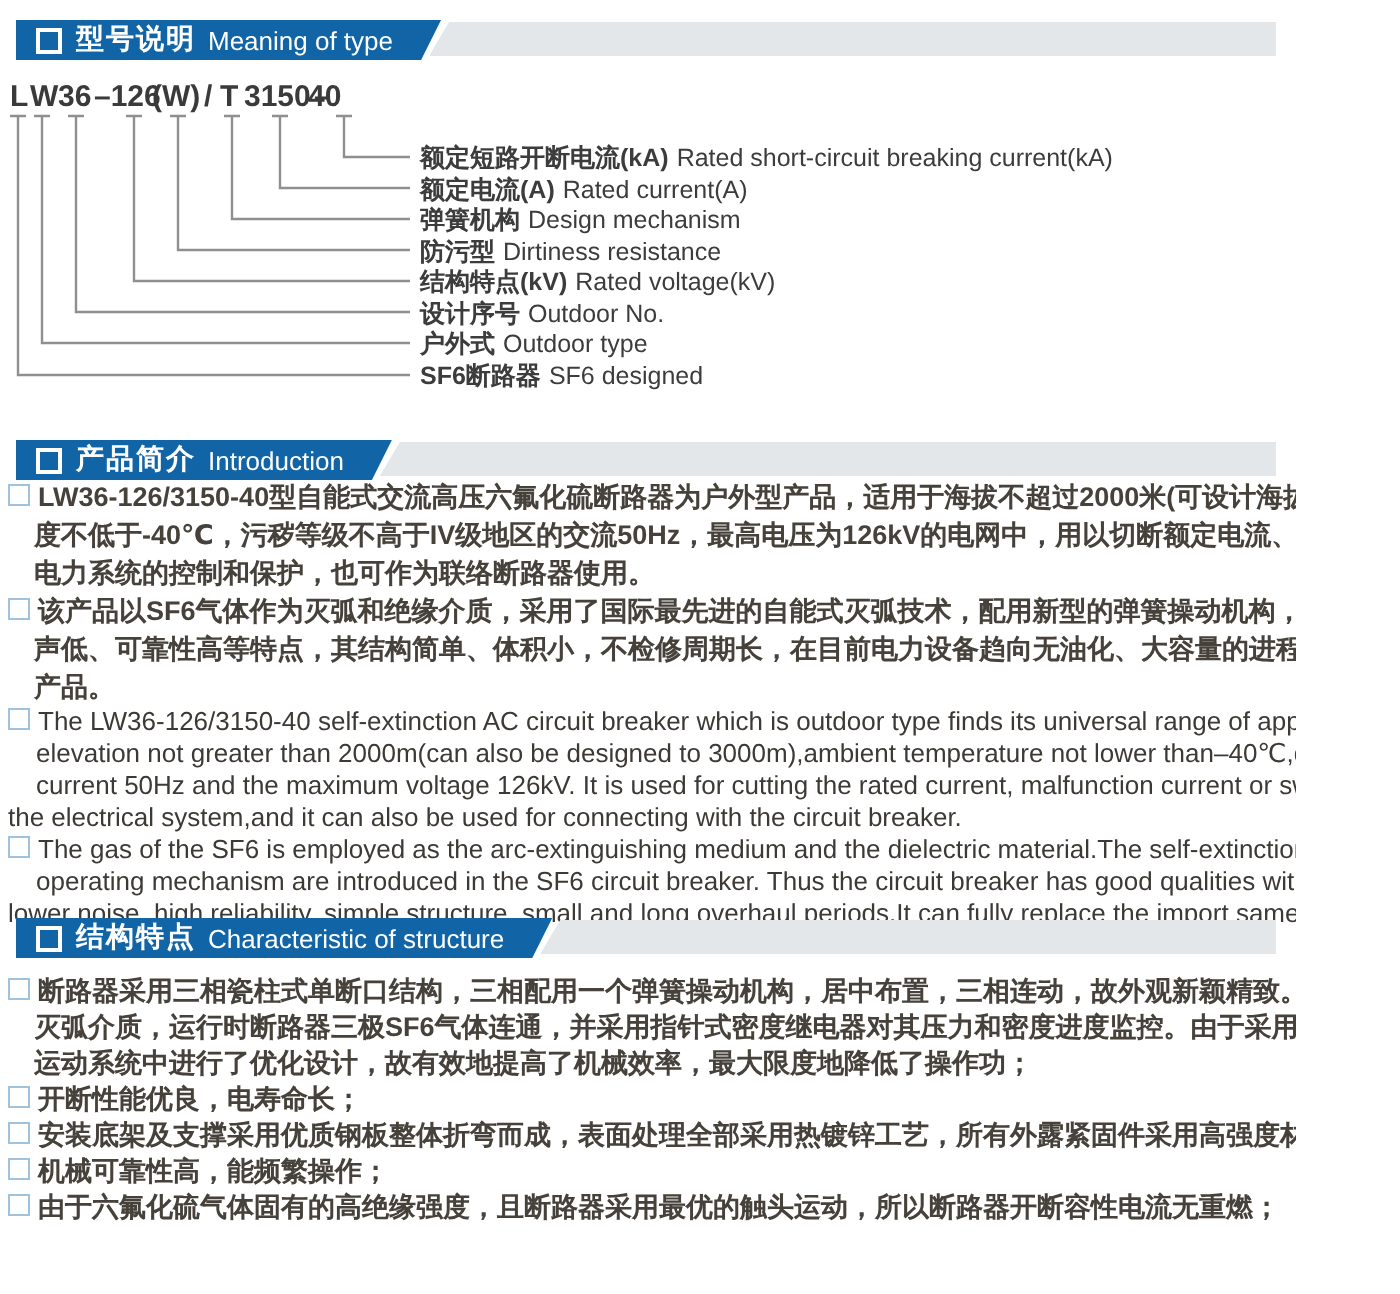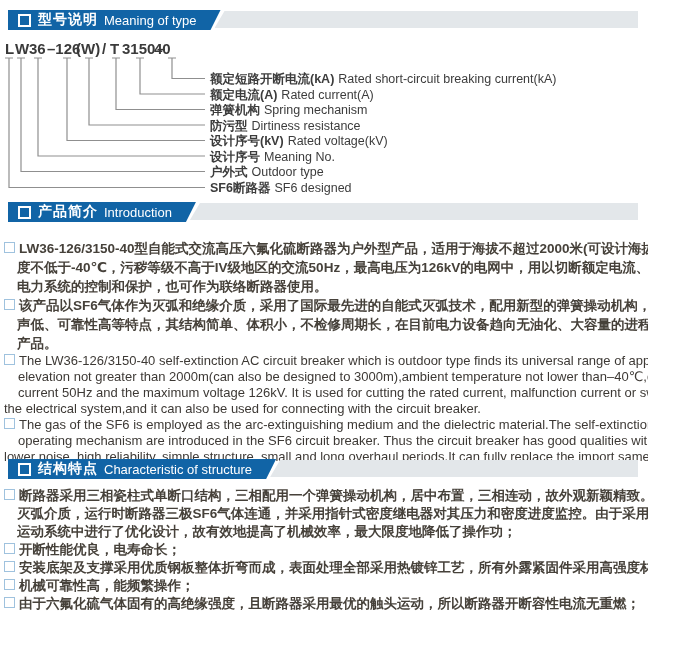--- a/index.html
+++ b/index.html
@@ -71,29 +71,29 @@
         <path d="M63 58 H71 M67 58 V140.5 H205"></path>
         <path d="M85 58 H93 M89 58 V125 H205"></path>
         <path d="M112 58 H120 M116 58 V109.5 H205"></path>
         <path d="M136 58 H144 M140 58 V94 H205"></path>
         <path d="M168 58 H176 M172 58 V78.5 H205"></path>
       </g>
     </svg>
 
     <div class="dlabel" style="top:71px"><span class="dl-zh">额定短路开断电流(kA)</span><span class="dl-en">Rated short-circuit breaking current(kA)</span></div>
     <div class="dlabel" style="top:87px"><span class="dl-zh">额定电流(A)</span><span class="dl-en">Rated current(A)</span></div>
-    <div class="dlabel" style="top:102px"><span class="dl-zh">弹簧机构</span><span class="dl-en">Spring mechanism</span></div>
+    <div class="dlabel" style="top:102px"><span class="dl-zh">弹簧机构</span><span class="dl-en">Design mechanism</span></div>
     <div class="dlabel" style="top:118px"><span class="dl-zh">防污型</span><span class="dl-en">Dirtiness resistance</span></div>
-    <div class="dlabel" style="top:133px"><span class="dl-zh">设计序号(kV)</span><span class="dl-en">Rated voltage(kV)</span></div>
-    <div class="dlabel" style="top:149px"><span class="dl-zh">设计序号</span><span class="dl-en">Meaning No.</span></div>
+    <div class="dlabel" style="top:133px"><span class="dl-zh">结构特点(kV)</span><span class="dl-en">Rated voltage(kV)</span></div>
+    <div class="dlabel" style="top:149px"><span class="dl-zh">设计序号</span><span class="dl-en">Outdoor No.</span></div>
     <div class="dlabel" style="top:164px"><span class="dl-zh">户外式</span><span class="dl-en">Outdoor type</span></div>
     <div class="dlabel" style="top:180px"><span class="dl-zh">SF6断路器</span><span class="dl-en">SF6 designed</span></div>
   </div>
 
-  <div class="hdr" style="top:202px;">
+  <div class="hdr" style="top:220px;">
     <div class="hdr-blue">
       <span class="hdr-sq"></span>
       <span class="hdr-zh">产品简介</span>
       <span class="hdr-en">Introduction</span>
     </div>
     <div class="hdr-gray"></div>
   </div>
 
   <div class="textblock" style="top:239px;">
     <div class="line cn"><span class="sq"></span><span>LW36-126/3150-40型自能式交流高压六氟化硫断路器为户外型产品，适用于海拔不超过2000米(可设计海拔3000米以上产品)，环境温</span></div>

